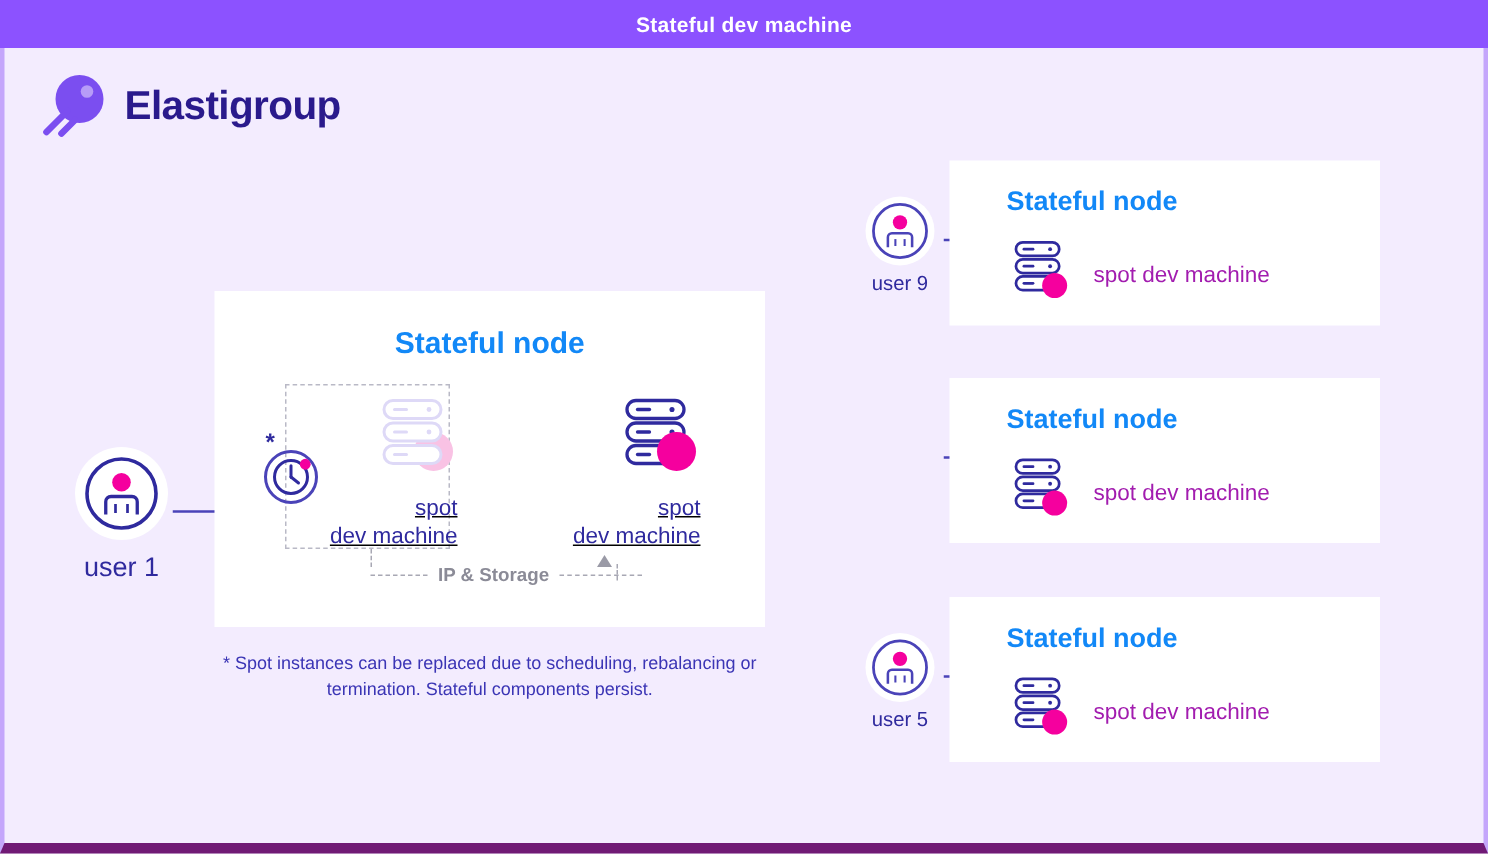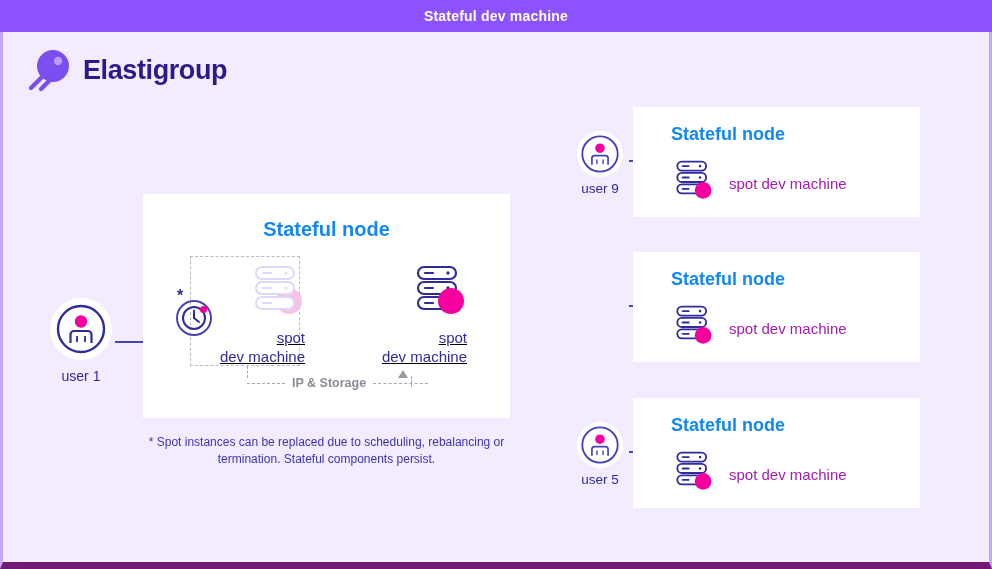--- a/index.html
+++ b/index.html
@@ -116,21 +116,21 @@
     width:367px;text-align:center;
     font-size:12px;line-height:1.45;color:#3b35b5;font-weight:500;
   }
   
   .user1{position:absolute;left:42px;top:266px;width:72px;text-align:center;}
   .user-disc{
     width:62px;height:62px;margin:0 auto;border-radius:50%;
     background:#ffffff;display:flex;align-items:center;justify-content:center;
   }
   .user-disc.small{width:46px;height:46px;}
-  .user1 .uname{margin-top:8px;font-size:14px;color:#2f2a9e;font-weight:500;}
+  .user1 .uname{margin-top:8px;font-size:18px;color:#2f2a9e;font-weight:500;}
   .arrow1{position:absolute;left:112px;top:302px;width:60px;height:12px;}
   
   .row{position:absolute;left:560px;width:360px;height:110px;}
   #row-0{top:75px;}
   #row-1{top:220px;}
   #row-2{top:366px;}
   .row .usr{
     position:absolute;left:6px;top:24px;width:62px;text-align:center;
   }
   .row .usr .uname{margin-top:4px;font-size:13.5px;color:#2f2a9e;font-weight:500;}

